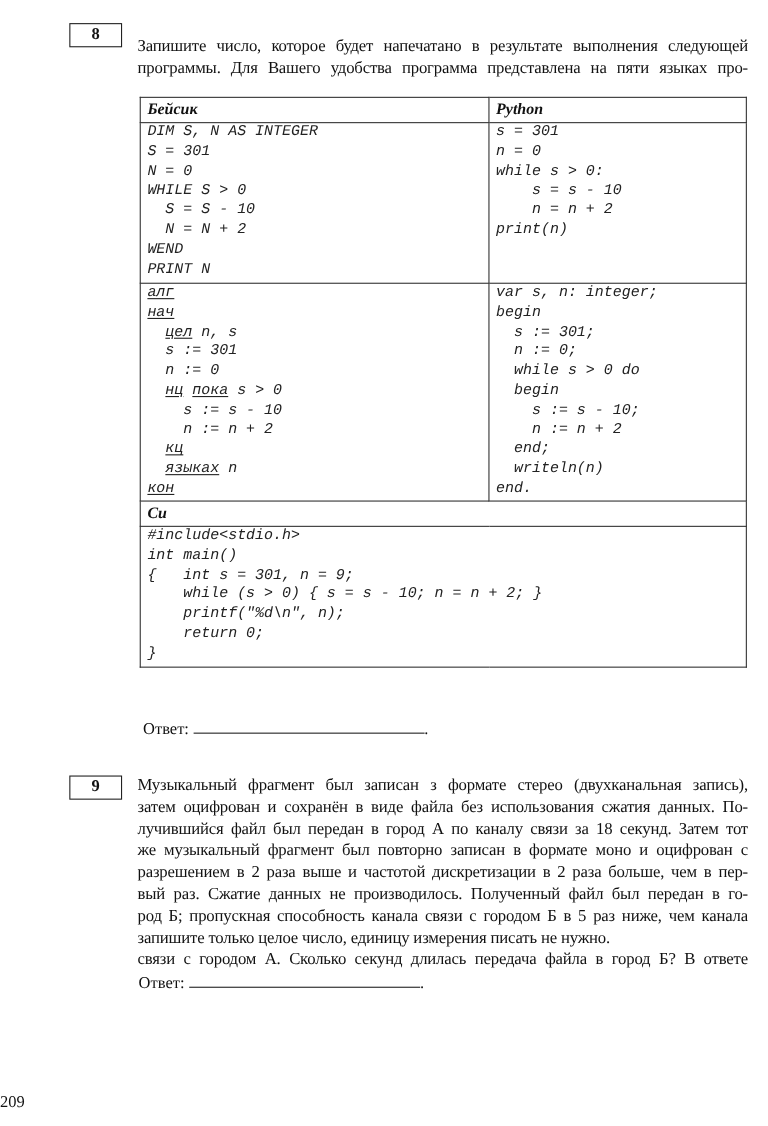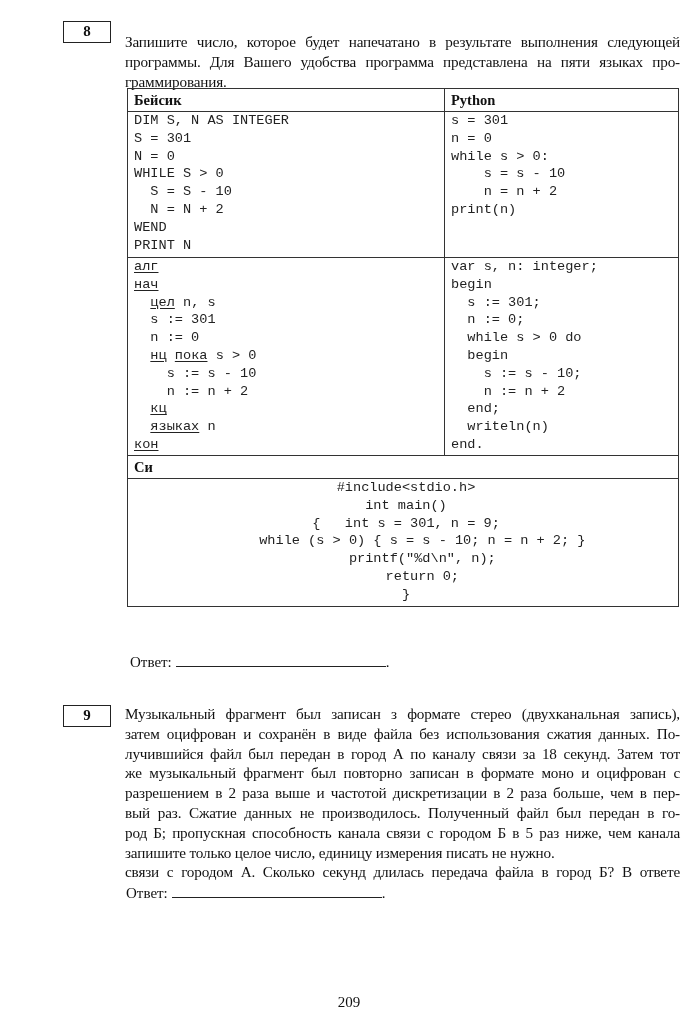--- a/index.html
+++ b/index.html
@@ -17,53 +17,52 @@
     font-size: 15.2px; line-height: 19.8px; text-align: justify;
     letter-spacing: -0.15px;
   }
   .task-text .line { display: block; text-align: justify; text-align-last: justify; white-space: nowrap; }
   .task-text .line.last { text-align-last: left; }
   table.code {
     position: absolute; left: 127px; top: 88px; width: 551px;
     border-collapse: collapse; table-layout: fixed;
   }
   table.code td {
-    border: 1px solid #333; vertical-align: top; padding: 0 0 0 6px;
+    border: 1px solid #333; vertical-align: top; padding: 0 0 0 6px; font-style: italic;
   }
   td.hdr {
     font-family: "Liberation Serif", serif; font-weight: bold; font-size: 14.5px;
     height: 22px; line-height: 22px; padding-top: 0;
   }
   td.body { padding-top: 1px; }
   .cl {
     font-family: "Liberation Mono", monospace; font-size: 13.6px;
     line-height: 17.8px; white-space: pre; color: #222;
   }
   .kw { text-decoration: underline; text-underline-offset: 2px; }
   .answer {
     position: absolute; left: 130px; font-size: 15px;
   }
   .answer .blank {
     display: inline-block; width: 210px; border-bottom: 1px solid #222;
     margin-left: 4px; height: 14px; vertical-align: baseline;
   }
   .page-num {
-    position: absolute; top: 994px; left: 0; width: 698px; text-align: center; font-size: 15px;
+    position: absolute; top: 994px; left: 0; width: 698px; text-align: left; font-size: 15px;
   }
 </style>
 </head>
 <body>
 
 <div class="task-num" style="left:63px; top:21px;">
   <span>8</span>
 </div>
 <div class="task-text" style="top:8px;margin-top:24px;">
   <span class="line">Запишите число, которое будет напечатано в результате выполнения следующей</span>
   <span class="line">программы. Для Вашего удобства программа представлена  на пяти языках про-</span>
-  <span class="line last">граммирования.</span>
 </div>
 
 <table class="code">
   <colgroup>
       <col style="width:317px">
       <col style="width:234px">
     </colgroup>
   <tbody>
       <tr>
     <td class="hdr">Бейсик</td>
@@ -113,21 +112,21 @@
       <div class="cl">    s := s - 10;</div>
       <div class="cl">    n := n + 2</div>
       <div class="cl">  end;</div>
       <div class="cl">  writeln(n)</div>
       <div class="cl">end.</div>
     </td>
   </tr>
   <tr>
     <td class="hdr" colspan="2">Си</td>
   </tr>
-  <tr style="height:128px;text-align:center;">
+  <tr style="height:128px;">
     <td class="body" colspan="2">
       <div class="cl">#include&lt;stdio.h&gt;</div>
       <div class="cl">int main()</div>
       <div class="cl">{   int s = 301, n = 9;</div>
       <div class="cl">    while (s &gt; 0) { s = s - 10; n = n + 2; }</div>
       <div class="cl">    printf("%d\n", n);</div>
       <div class="cl">    return 0;</div>
       <div class="cl">}</div>
     </td>
   </tr>

